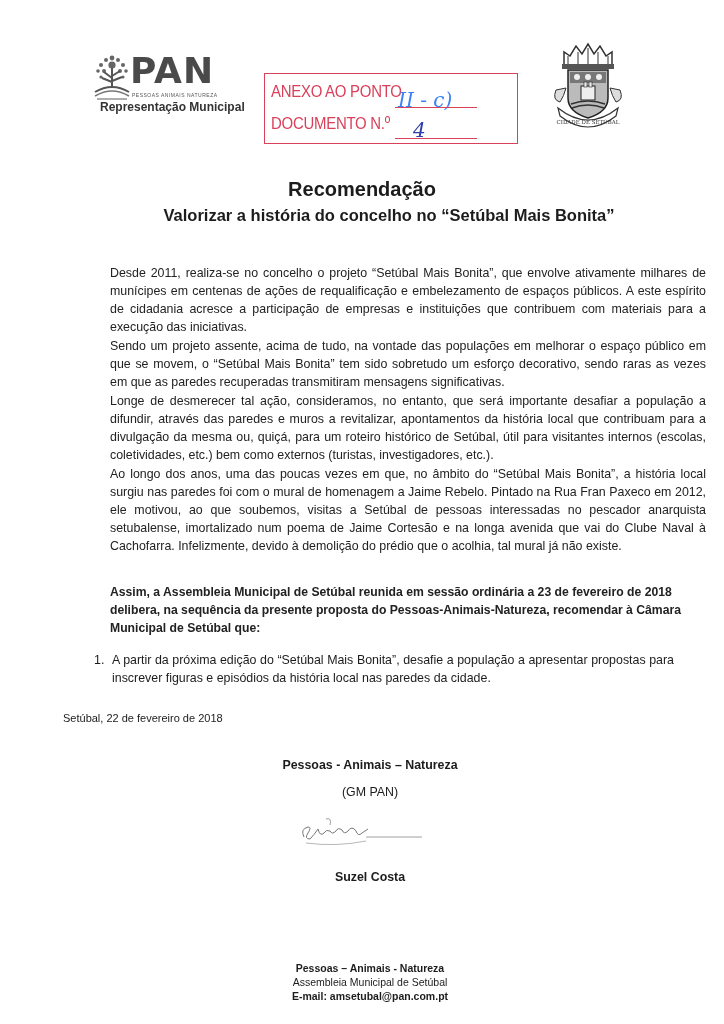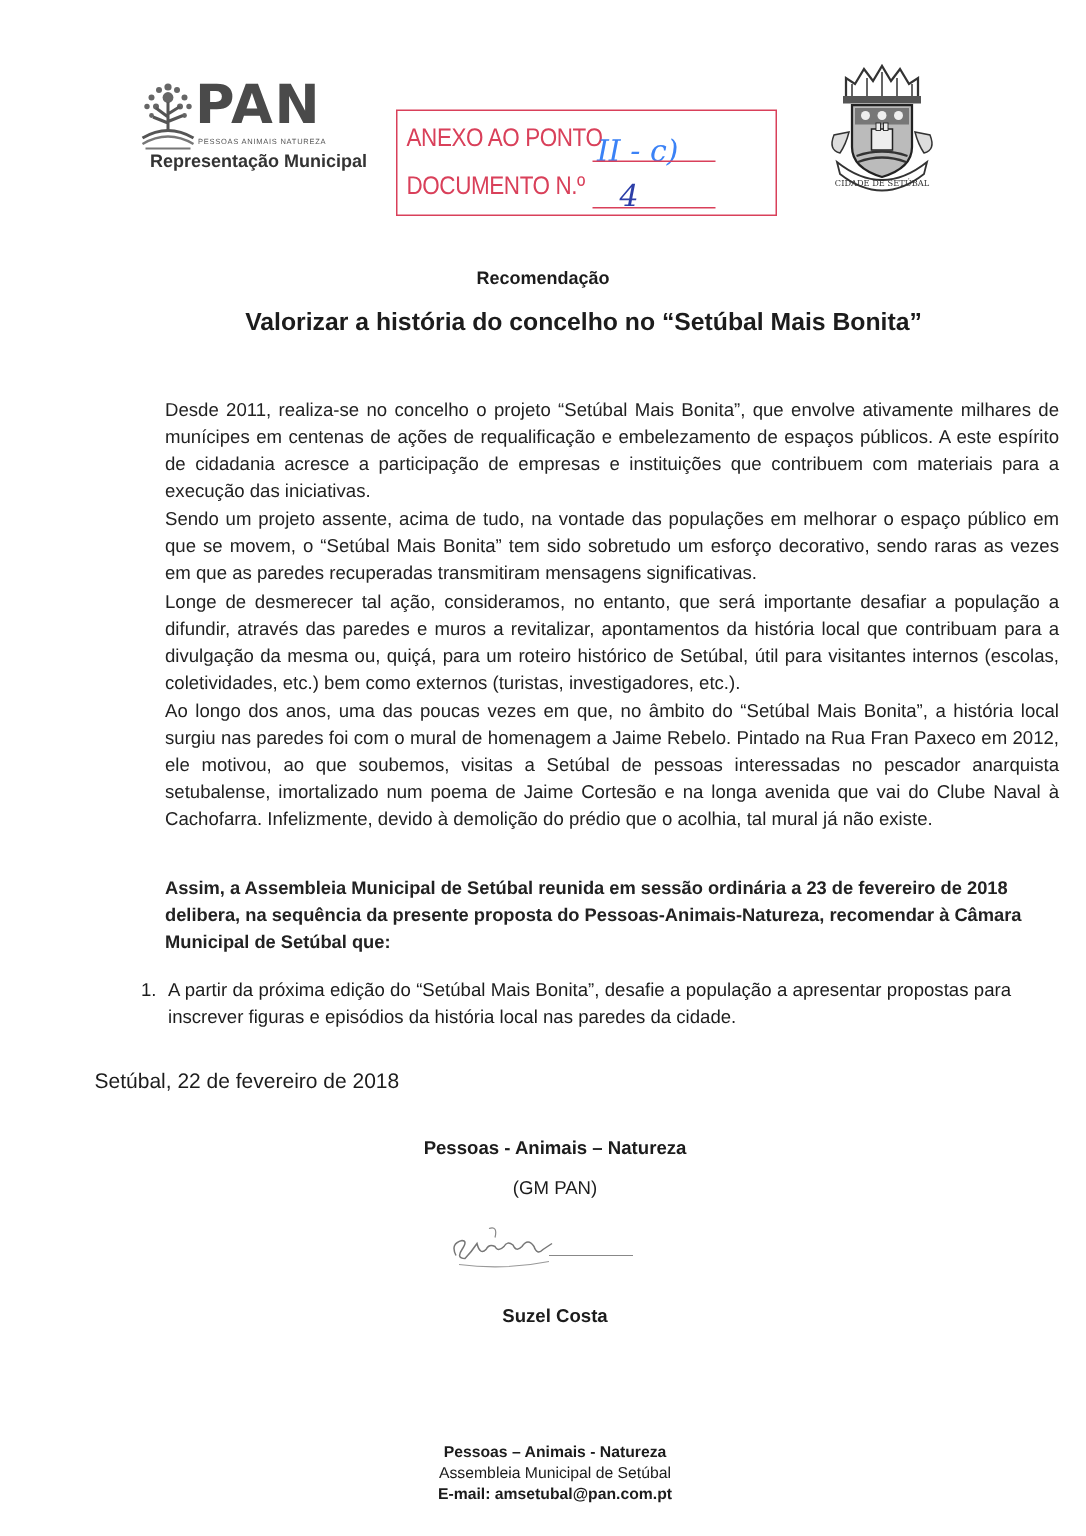--- a/index.html
+++ b/index.html
@@ -21,36 +21,36 @@
   #stamp .l1 { top:8px; }
   #stamp .l2 { top:40px; }
   #stamp .fill1 { position:absolute; left:133px; top:14px; font-size:20px; color:#3b82f6; font-family:"DejaVu Serif", serif; font-style:italic; }
   #stamp .fill2 { position:absolute; left:148px; top:44px; font-size:20px; color:#2d3fa8; font-family:"DejaVu Serif", serif; font-style:italic; }
   #stamp .u1 { position:absolute; left:130px; top:33px; width:82px; height:1px; background:#d9405a; }
   #stamp .u2 { position:absolute; left:130px; top:64px; width:82px; height:1px; background:#d9405a; }
 
   
   #coat { left:548px; top:40px; width:80px; height:90px; }
 
-  .title { left:0; width:724px; text-align:center; font-weight:bold; font-size:12px; color:#1c1c1c; }
+  .title { left:0; width:724px; text-align:center; font-weight:bold; font-size:20px; color:#1c1c1c; }
   #title1 { top:178px; }
   #title2 { top:206px; font-size:16.5px;padding-left:27px; }
 
   .para { left:74px; width:596px; font-size:12.4px; line-height:18px; text-align:justify; color:#222;margin-left:36px; }
   #p1 { top:264px; }
   #p2 { top:337px; }
   #p3 { top:392px; }
   #p4 { top:465px; }
   #p5 { top:583px; font-weight:bold; text-align:left; font-size:12.2px; }
 
   #rec-list { left:94px; top:651px; width:580px; font-size:12.4px; line-height:18px; text-align:justify; }
   #rec-list .num { position:absolute; left:0; top:0; }
   #rec-list .txt { margin-left:18px; }
 
-  #date { left:63px; top:712px; font-size:14px; }
+  #date { left:63px; top:712px; font-size:11px; }
   .sig { left:0; width:740px; text-align:center; font-size:12.4px; }
   #sig-org { top:758px; font-weight:bold; }
   #sig-gm { top:785px; }
   #signature { left:296px; top:815px; width:130px; height:34px; }
   #sig-name { top:870px; font-weight:bold; }
 
   .foot { left:0; width:740px; text-align:center; font-size:10.5px; line-height:13.5px; }
   #foot1 { top:962px; font-weight:bold; }
   #foot2 { top:976px; }
   #foot3 { top:990px; font-weight:bold; }

